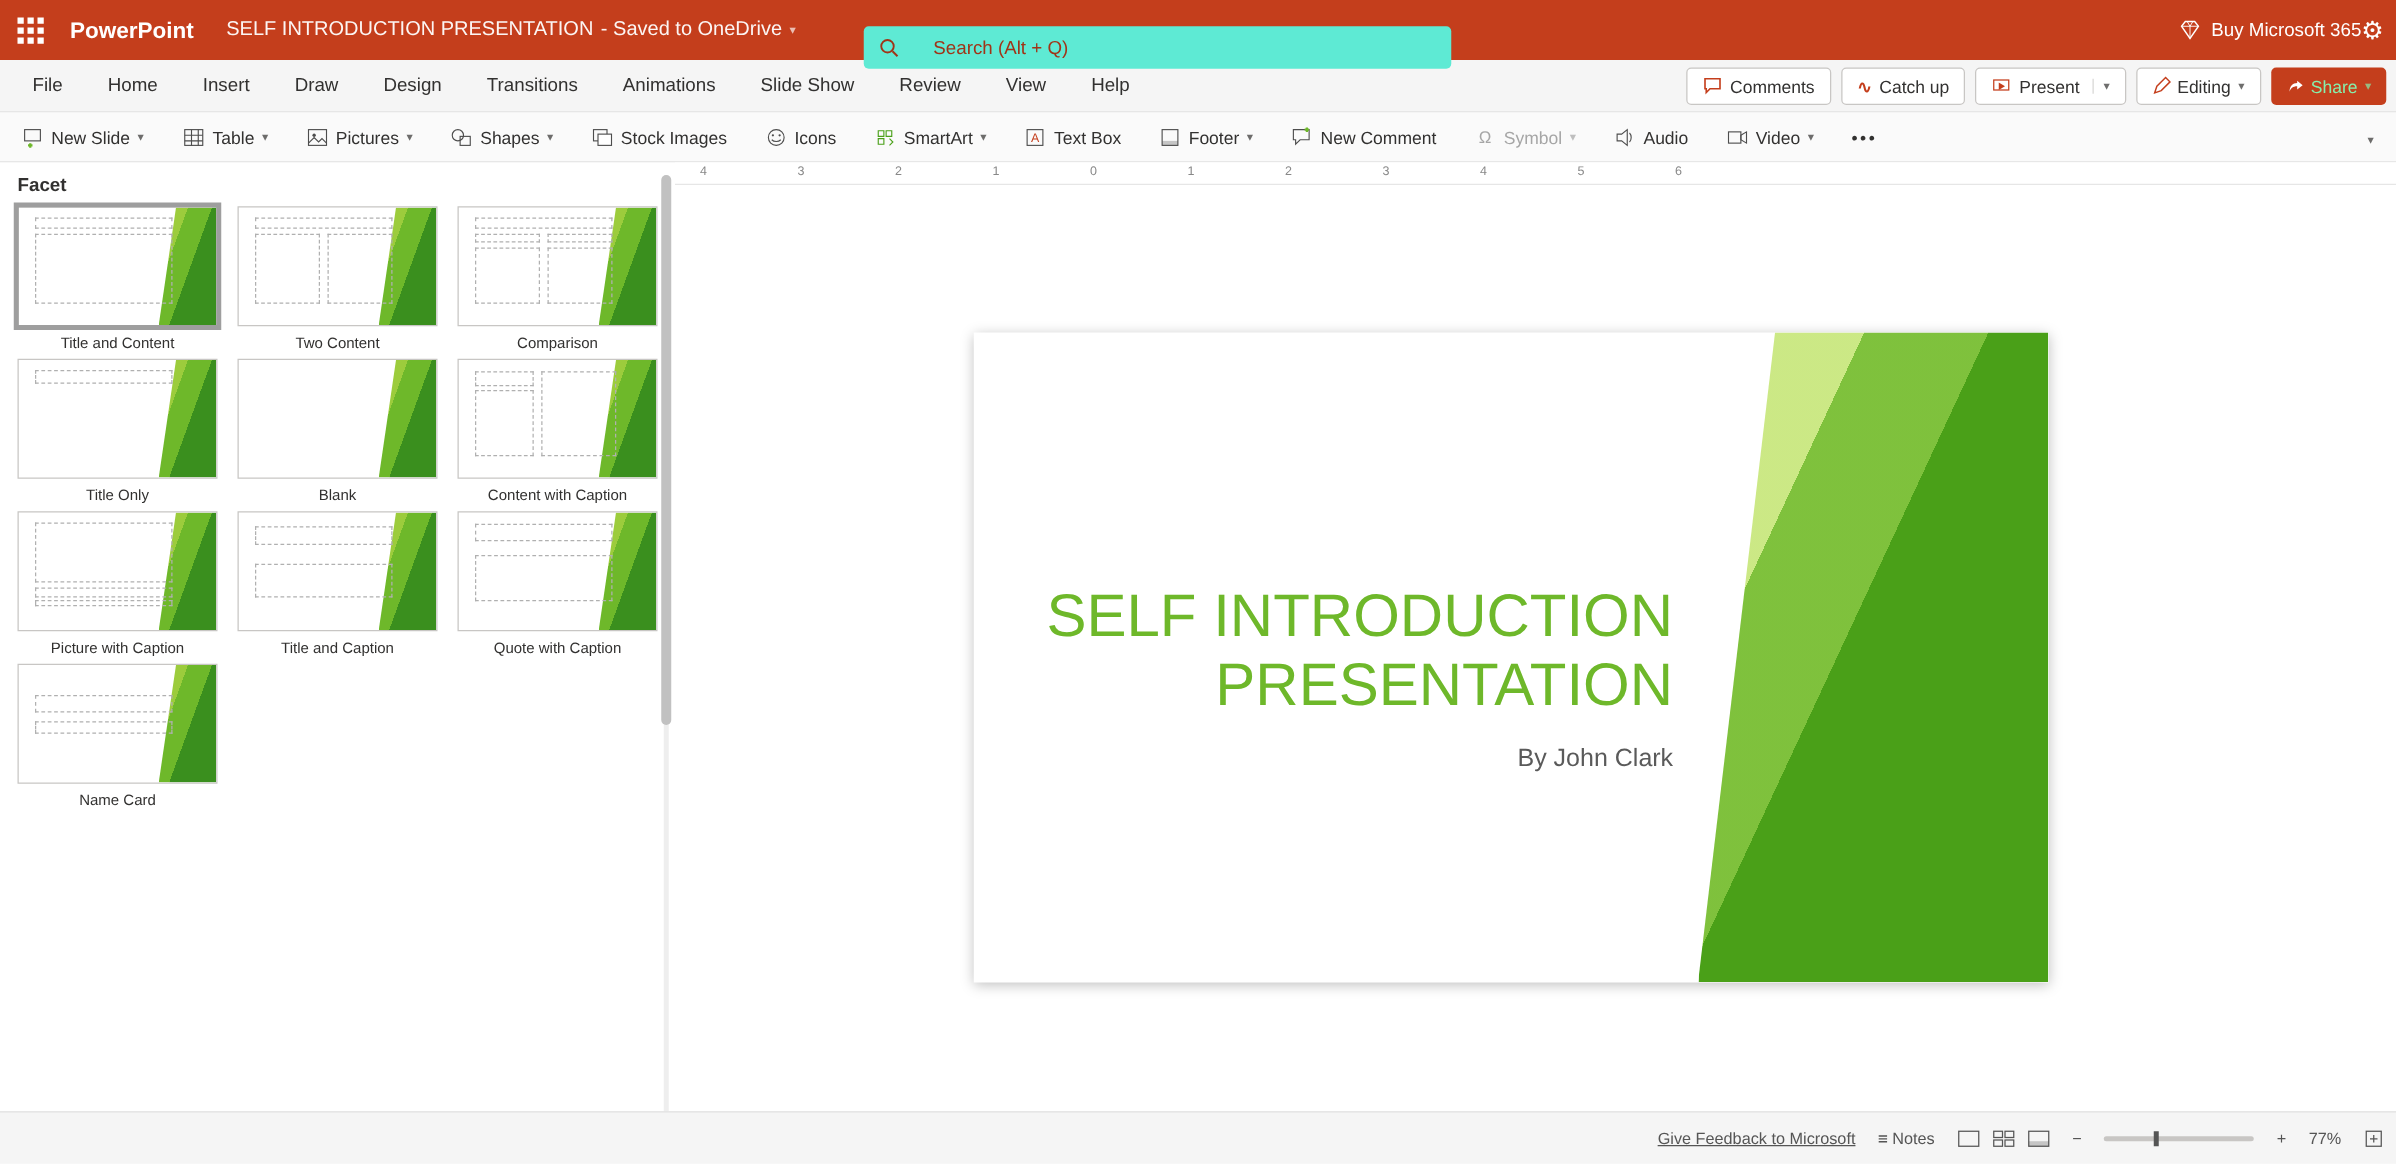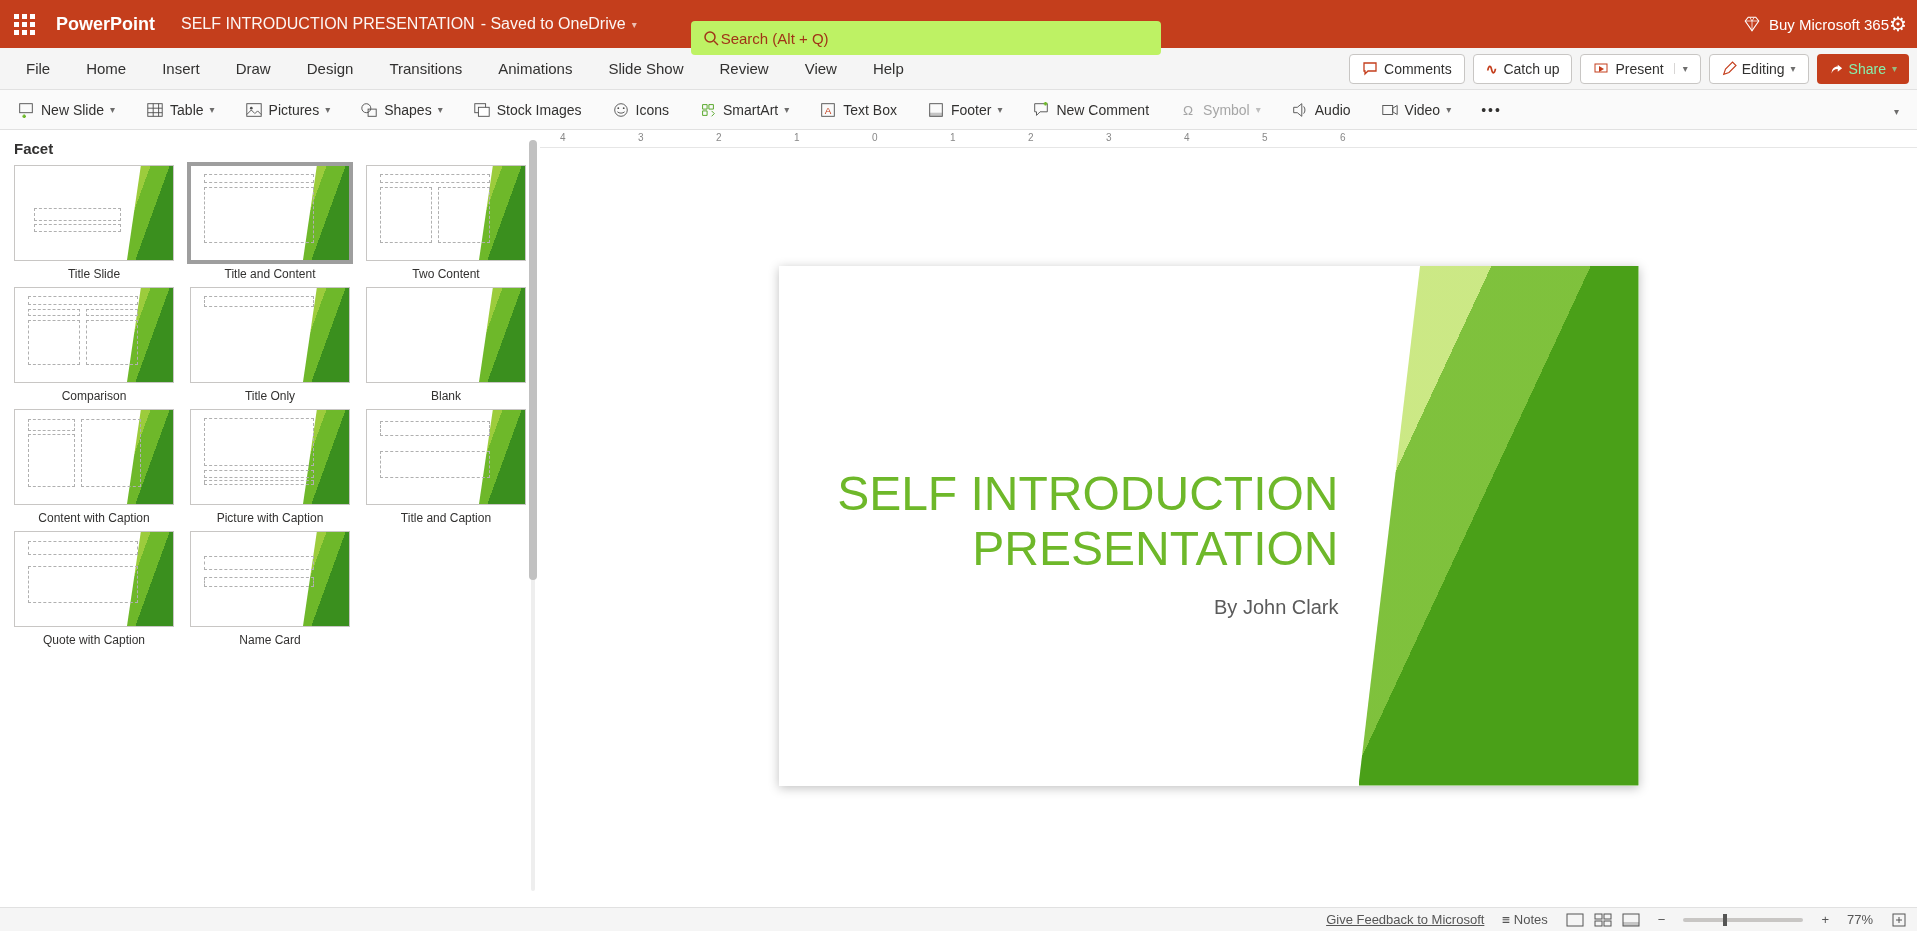--- a/index.html
+++ b/index.html
@@ -8,22 +8,22 @@
   
   .titlebar {
     height: 48px; background: #c43e1c; display: flex; align-items: center;
     color: #fff; padding: 0 10px; gap: 14px;
   }
   .waffle { width: 28px; height: 28px; display: grid; grid-template-columns: repeat(3,5px);
             grid-template-rows: repeat(3,5px); gap:3px; place-content:center; cursor:pointer;}
   .waffle span { background:#fff; width:5px; height:5px; }
   .app-name { font-weight:600; font-size:18px; margin-left:4px;}
   .doc-title { font-size:16px; opacity:.95; margin-left:12px; display:flex; align-items:center; gap:6px;}
-  .search-box { margin-left:40px; flex:0 0 470px; height:34px; background:#bef264;
-                border-radius:4px; display:flex; align-items:center; padding:0 12px; gap:2px;margin-top:28px; }
+  .search-box { margin-left:40px; flex:0 0 470px; height:34px; background:#5eead4;
+                border-radius:4px; display:flex; align-items:center; padding:0 12px; gap:28px;margin-top:28px; }
   .search-box input { flex:1; background:transparent; border:none; color:#a03417;
                       font-size:15px; outline:none; }
   .search-box input::placeholder{color:#a03417;}
   .title-right { margin-left:auto; display:flex; align-items:center; font-size:15px;}
   .title-right .gear { font-size:20px; }
 
   
   .menubar { height:42px; background:#f5f5f5; border-bottom:1px solid #e1e1e1;
              display:flex; align-items:center; padding:0 8px; gap:0; }
   .menu-item { padding:0 18px; height:42px; display:flex; align-items:center;
@@ -93,21 +93,21 @@
     background:
       linear-gradient(115deg, transparent 0 40px, rgba(198,230,120,.9) 40px 120px,
                       rgba(120,190,50,.95) 120px 210px, #4aa018 210px 100%);
     clip-path:polygon(22% 0,100% 0,100% 100%,0 100%);}
   .slide-title{ position:absolute; top:200px; left:44px; right:300px;
     font-size:48px; font-weight:400; color:#6eb82a; text-align:right; line-height:1.15;}
   .slide-sub{ position:absolute; top:330px; left:60px; right:300px; text-align:right;
     font-size:20px; color:#5a5a5a;}
 
   
-  .statusbar{ position:absolute; left:0; right:0; bottom:0; height:24px;
+  .statusbar{ position:absolute; left:0; right:0; bottom:0; height:42px;
     background:#f5f5f5; border-top:1px solid #e1e1e1; display:flex; align-items:center;
     padding:10px 10px; font-size:13px; color:#555; gap:18px;}
   .statusbar .spacer{flex:1;}
   .view-icons{display:flex;gap:10px;align-items:center;}
   .zoom-slider{width:120px;height:4px;background:#c8c6c4;position:relative;border-radius:2px;}
   .zoom-slider .handle{position:absolute;top:-4px;left:40px;width:4px;height:12px;background:#555;}
 
   svg { overflow: visible; }
 </style>
 </head>
@@ -320,28 +320,20 @@
   <div style="position:absolute;top:325px;left:370px;width:302px;height:2px;background:#e81123;"></div>
   <div class="redtext" style="top:282px;left:678px;">Select the</div>
   <div class="redtext" style="top:312px;left:678px;">desired layout</div>
 </div>
 
 <div class="workspace">
 
   <div class="gallery">
     <div class="gallery-title">Facet</div>
     <div class="gallery-grid" id="gallery-grid">
-        <div class="layout-cell">
-          <div class="thumb">
-            <div class="facet-deco"></div>
-            <div class="ph" style="left: 12%; top: 45%; width: 55%; height: 14%;"></div>
-            <div class="ph" style="left: 12%; top: 62%; width: 55%; height: 8%;"></div>
-          </div>
-          <div class="layout-label">Title Slide</div>
-        </div>
         <div class="layout-cell">
           <div class="thumb selected">
             <div class="facet-deco"></div>
             <div class="ph" style="left: 8%; top: 8%; width: 70%; height: 10%;"></div>
             <div class="ph" style="left: 8%; top: 22%; width: 70%; height: 60%;"></div>
           </div>
           <div class="layout-label">Title and Content</div>
         </div>
         <div class="layout-cell">
           <div class="thumb">

